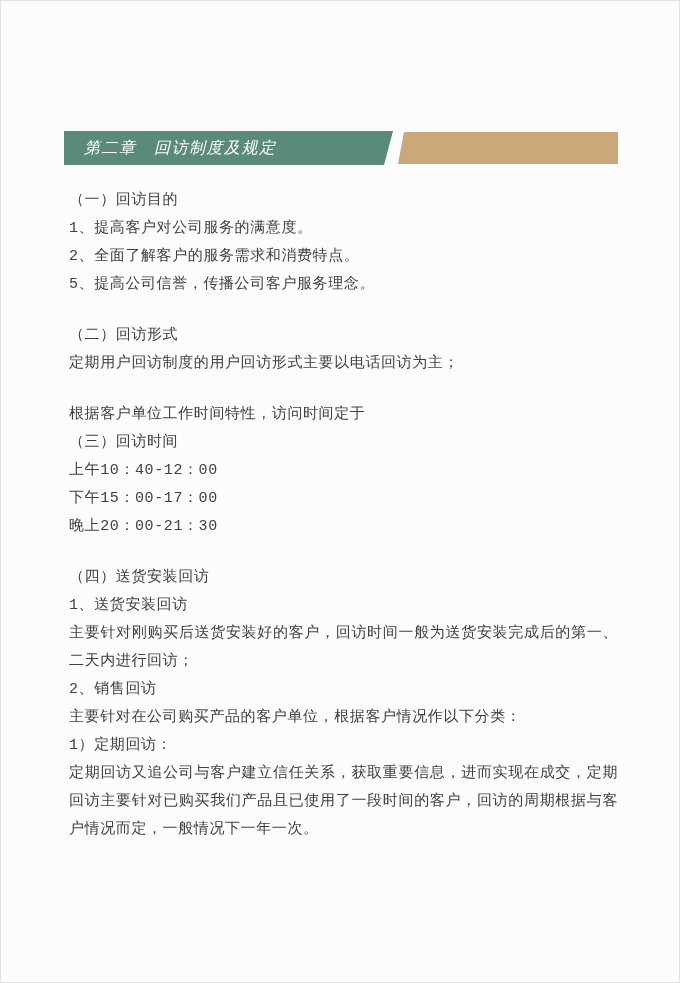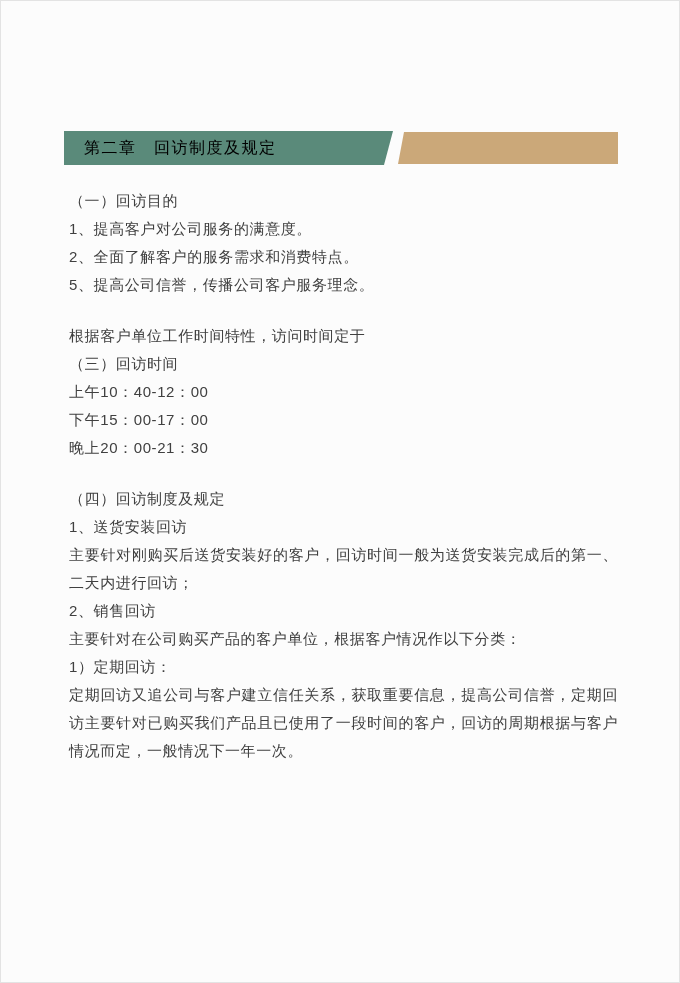--- a/index.html
+++ b/index.html
@@ -22,44 +22,46 @@
     height: 34px;
   }
   .banner-teal {
     position: absolute;
     left: 0; top: 0;
     width: 329px;
     height: 34px;
     box-sizing: border-box;
     background: var(--teal, #5a8a7a);
     clip-path: polygon(0 0, 100% 0, calc(100% - 9px) 100%, 0 100%);
-    color: #000000;
+    color: #ffffff;
     font-size: 16px;
     line-height: 34px;
     padding-left: 20px;
     letter-spacing: 1.5px;
     white-space: nowrap;
+    font-style: italic;
   }
   .banner-tan {
     position: absolute;
     left: 334px; top: 1px;
     width: 220px;
     height: 32px;
     background: var(--tan, #cba879);
     clip-path: polygon(6px 0, 100% 0, 100% 100%, 0 100%);
   }
   .content {
     position: absolute;
     left: 68px;
     top: 186px;
     width: 549px;
     font-size: 15px;
     line-height: 28px;
     letter-spacing: 0.6px;
     text-align: justify;
+    font-family: Liberation Mono, monospace;
   }
   .section { margin: 0 0 23px 0; }
   .section:last-child { margin-bottom: 0; }
   .content p { margin: 0; padding: 0; }
 </style>
 </head>
 <body>
 
 <div class="page" style="--teal: #5a8a7a; --tan: #cba879; --text-color: #404040; --page-bg: #fcfcfc;">
 
@@ -72,33 +74,37 @@
 
   <div class="content">
 
     <div class="section">
       <p>（一）回访目的</p>
       <p>1、提高客户对公司服务的满意度。</p>
       <p>2、全面了解客户的服务需求和消费特点。</p>
       <p>5、提高公司信誉，传播公司客户服务理念。</p>
     </div>
 
+    <div class="section">
+      <p>（二）回访形式</p>
+      <p>定期用户回访制度的用户回访形式主要以电话回访为主；</p>
+    </div>
 
     <div class="section">
       <p>根据客户单位工作时间特性，访问时间定于</p>
       <p>（三）回访时间</p>
       <p>上午10：40-12：00</p>
       <p>下午15：00-17：00</p>
       <p>晚上20：00-21：30</p>
     </div>
 
     <div class="section">
-      <p>（四）回访制度及规定</p>
+      <p>（四）送货安装回访</p>
       <p>1、送货安装回访</p>
       <p>主要针对刚购买后送货安装好的客户，回访时间一般为送货安装完成后的第一、二天内进行回访；</p>
       <p>2、销售回访</p>
       <p>主要针对在公司购买产品的客户单位，根据客户情况作以下分类：</p>
       <p>1）定期回访：</p>
-      <p>定期回访又追公司与客户建立信任关系，获取重要信息，提高公司信誉，定期回访主要针对已购买我们产品且已使用了一段时间的客户，回访的周期根据与客户情况而定，一般情况下一年一次。</p>
+      <p>定期回访又追公司与客户建立信任关系，获取重要信息，进而实现在成交，定期回访主要针对已购买我们产品且已使用了一段时间的客户，回访的周期根据与客户情况而定，一般情况下一年一次。</p>
     </div>
 
   </div>
 </div>
 
 </body></html>

